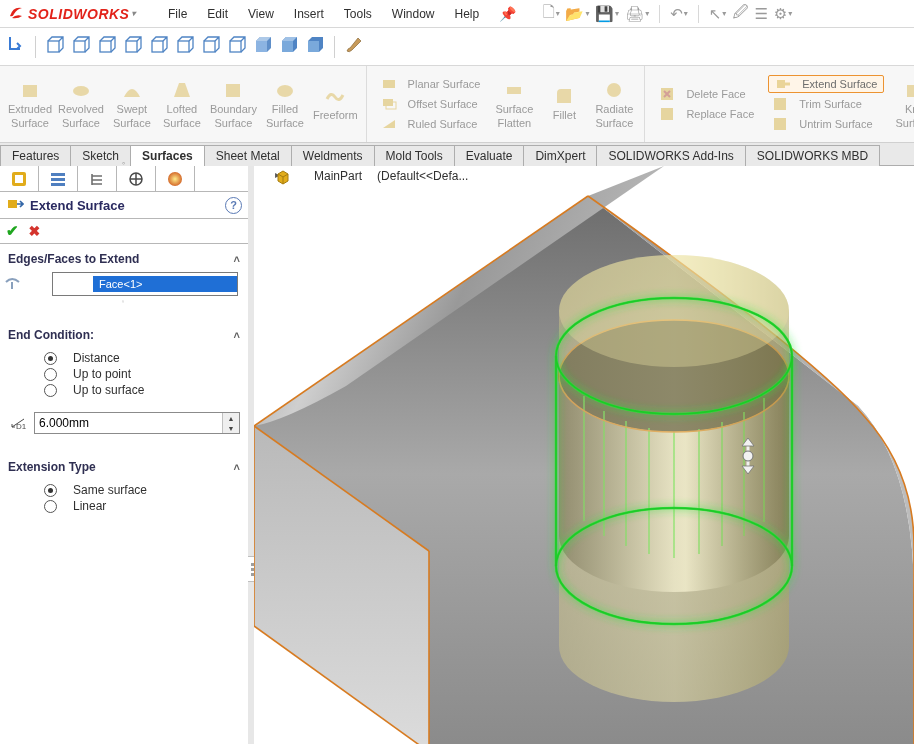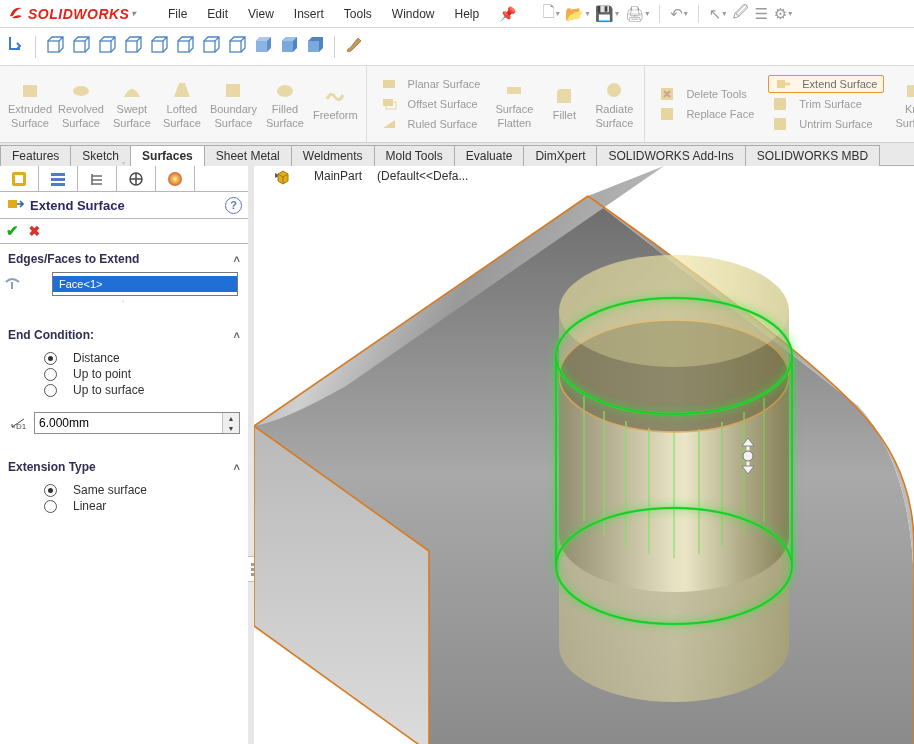--- a/index.html
+++ b/index.html
@@ -66,21 +66,21 @@
   #cmdhdr .help{color:var(--help-blue);font-weight:bold;border:1.5px solid var(--help-blue);border-radius:50%;width:15px;height:15px;display:flex;align-items:center;justify-content:center;font-size:11px;}
   
   #okrow{height:24px;display:flex;align-items:center;padding:0 6px;gap:10px;border-bottom:1px solid var(--panel-border);}
   #okrow .ok{color:var(--green);font-size:15px;font-weight:bold;}
   #okrow .cancel{color:var(--red);font-size:14px;font-weight:bold;}
   
   .rollhead{display:flex;align-items:center;justify-content:space-between;font-weight:bold;color:#2f2f52;padding:8px 8px 4px 8px;}
   .rollhead .chev{color:#606060;font-size:11px;}
   .gripper{height:10px;display:flex;align-items:center;justify-content:center;color:#b5b5b5;letter-spacing:2px;font-size:8px;}
   
-  #sellist{margin:2px 10px 0 28px;border:1px solid #7a7a7a;height:22px;background:#ffffff;display:flex;align-items:center;}
+  #sellist{margin:2px 10px 0 28px;border:1px solid #7a7a7a;height:22px;background:#ffffff;display:flex;align-items:center;padding-left:40px;}
   #sellist .item{background:var(--blue-sel);color:var(--blue-sel-fg);padding:2px 6px;font-size:11px;flex:1;}
   
   .section{padding:4px 8px 4px 8px;}
   
   .radio{display:flex;align-items:center;gap:16px;padding:1px 0 1px 36px;}
   .radio .bullet{width:11px;height:11px;border:1px solid #555;border-radius:50%;display:inline-flex;align-items:center;justify-content:center;}
   .radio .bullet.sel::after{content:"";width:5px;height:5px;border-radius:50%;background:#333;}
   
   #spinrow{display:flex;align-items:center;gap:6px;padding:4px 8px 4px 8px;margin-top:6px;}
   #spinrow .dlbl{width:20px;text-align:center;font-size:12px;color:#404040;}
@@ -316,21 +316,21 @@
         <span>Surface</span>
       </div>
   </div>
   <div class="rgroup">
     <div class="rlist">
       <div class="rrow">
           <svg class="ric2">
             <rect x="2" y="2" width="12" height="12" fill="#d7b44a"></rect>
             <path d="M5 5 L11 11 M11 5 L5 11" stroke="#b04a3a" stroke-width="2"></path>
           </svg>
-          <span>Delete Tools</span>
+          <span>Delete Face</span>
         </div>
       <div class="rrow">
           <svg class="ric2">
             <rect x="2" y="2" width="12" height="12" fill="#d7b44a"></rect>
           </svg>
           <span>Replace Face</span>
         </div>
     </div>
     <div class="rlist">
       <div class="rrow rhi">

